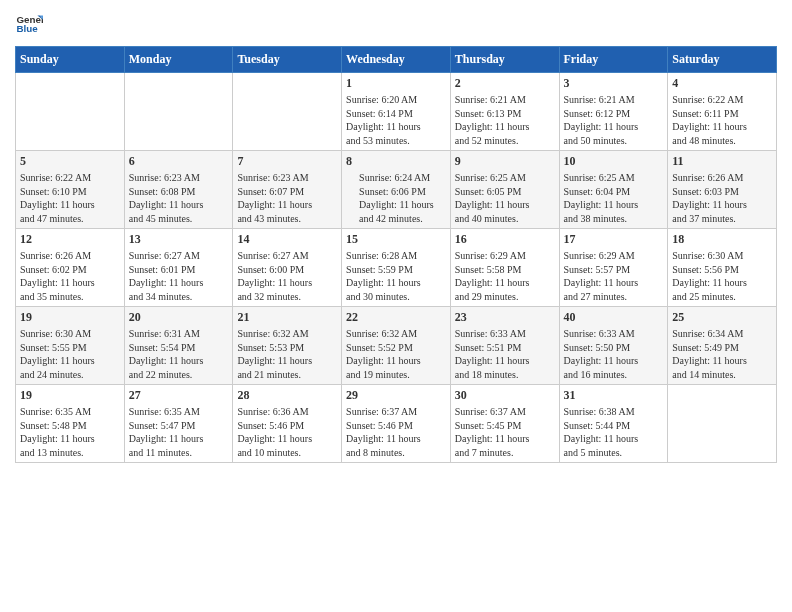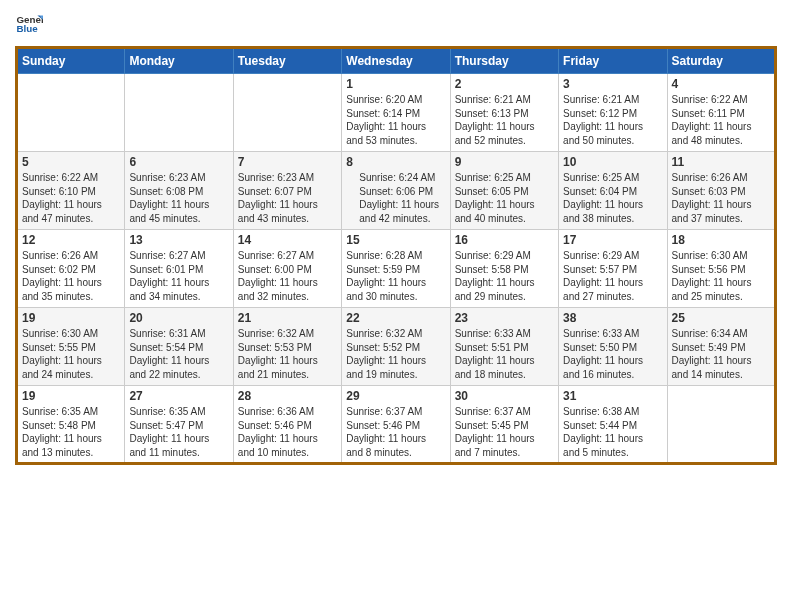--- a/index.html
+++ b/index.html
@@ -40,21 +40,22 @@
       color: #333;
       line-height: 1.1;
     }
     .subtitle {
       font-size: 14px;
       color: #555;
     }
     .calendar {
       width: 100%;
       border-collapse: collapse;
-      border: 3px solid #a16207;
+      border: 1px solid #a16207;
+      font-family: Liberation Serif, serif;
     }
     .calendar th {
       background: #2060b0;
       color: #fff;
       font-size: 12px;
       font-weight: bold;
       padding: 5px 4px;
       text-align: left;
       border: 1px solid #4080c0;
     }
@@ -285,21 +286,21 @@
 and 19 minutes.</div>
           </td>
           <td>
             <div class="day-num">23</div>
             <div class="day-info" style="white-space: pre-line;">Sunrise: 6:33 AM
 Sunset: 5:51 PM
 Daylight: 11 hours
 and 18 minutes.</div>
           </td>
           <td>
-            <div class="day-num">38</div>
+            <div class="day-num">40</div>
             <div class="day-info" style="white-space: pre-line;">Sunrise: 6:33 AM
 Sunset: 5:50 PM
 Daylight: 11 hours
 and 16 minutes.</div>
           </td>
           <td>
             <div class="day-num">25</div>
             <div class="day-info" style="white-space: pre-line;">Sunrise: 6:34 AM
 Sunset: 5:49 PM
 Daylight: 11 hours

